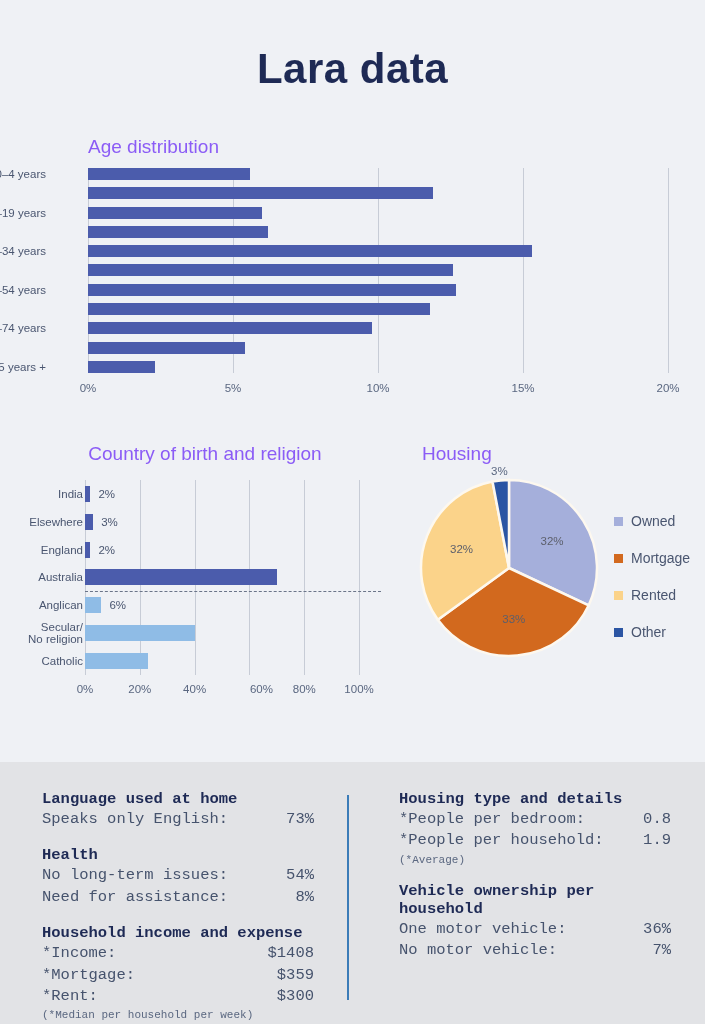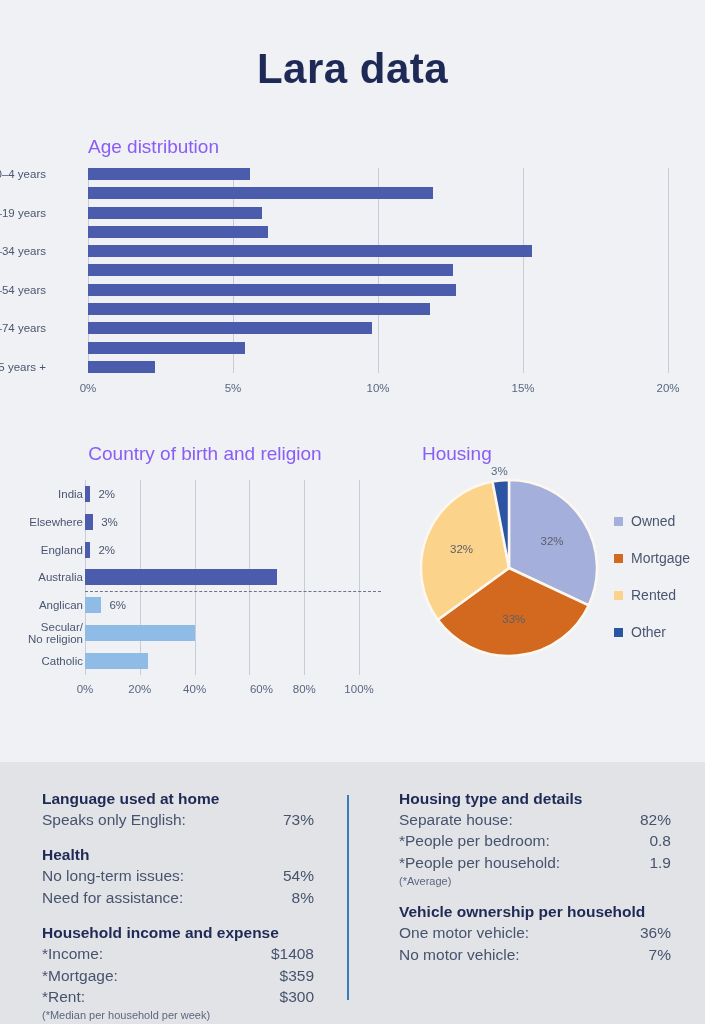--- a/index.html
+++ b/index.html
@@ -150,20 +150,21 @@
     width: 9px; height: 9px; margin-right: 8px; flex: 0 0 auto;
   }
   .legend-text { font-size: 14px; color: #4a5670; }
 
   
   #bottom-panel {
     position: absolute;
     left: 0; top: 762px;
     width: 705px; height: 262px;
     background: #e2e3e6;
+    font-family: Liberation Mono, monospace;
   }
   .panel-divider {
     position: absolute;
     left: 347px; top: 795px;
     width: 2px; height: 205px;
     background: #3b7cb8;
   }
   .panel-col {
     position: absolute;
     font-size: 15.5px;
@@ -369,24 +370,20 @@
       </div>
       <div class="panel-row">
         <span class="k">*Rent:</span>
         <span class="v">$300</span>
       </div>
       <div class="panel-note">(*Median per household per week)</div>
     </div>
   <div class="panel-col right" id="panel-right">
       <div class="panel-heading">Housing type and details</div>
       <div class="panel-row">
-        <span class="k">Separate house:</span>
-        <span class="v">82%</span>
-      </div>
-      <div class="panel-row">
         <span class="k">*People per bedroom:</span>
         <span class="v">0.8</span>
       </div>
       <div class="panel-row">
         <span class="k">*People per household:</span>
         <span class="v">1.9</span>
       </div>
       <div class="panel-note">(*Average)</div>
       <div class="panel-heading">Vehicle ownership per household</div>
       <div class="panel-row">

